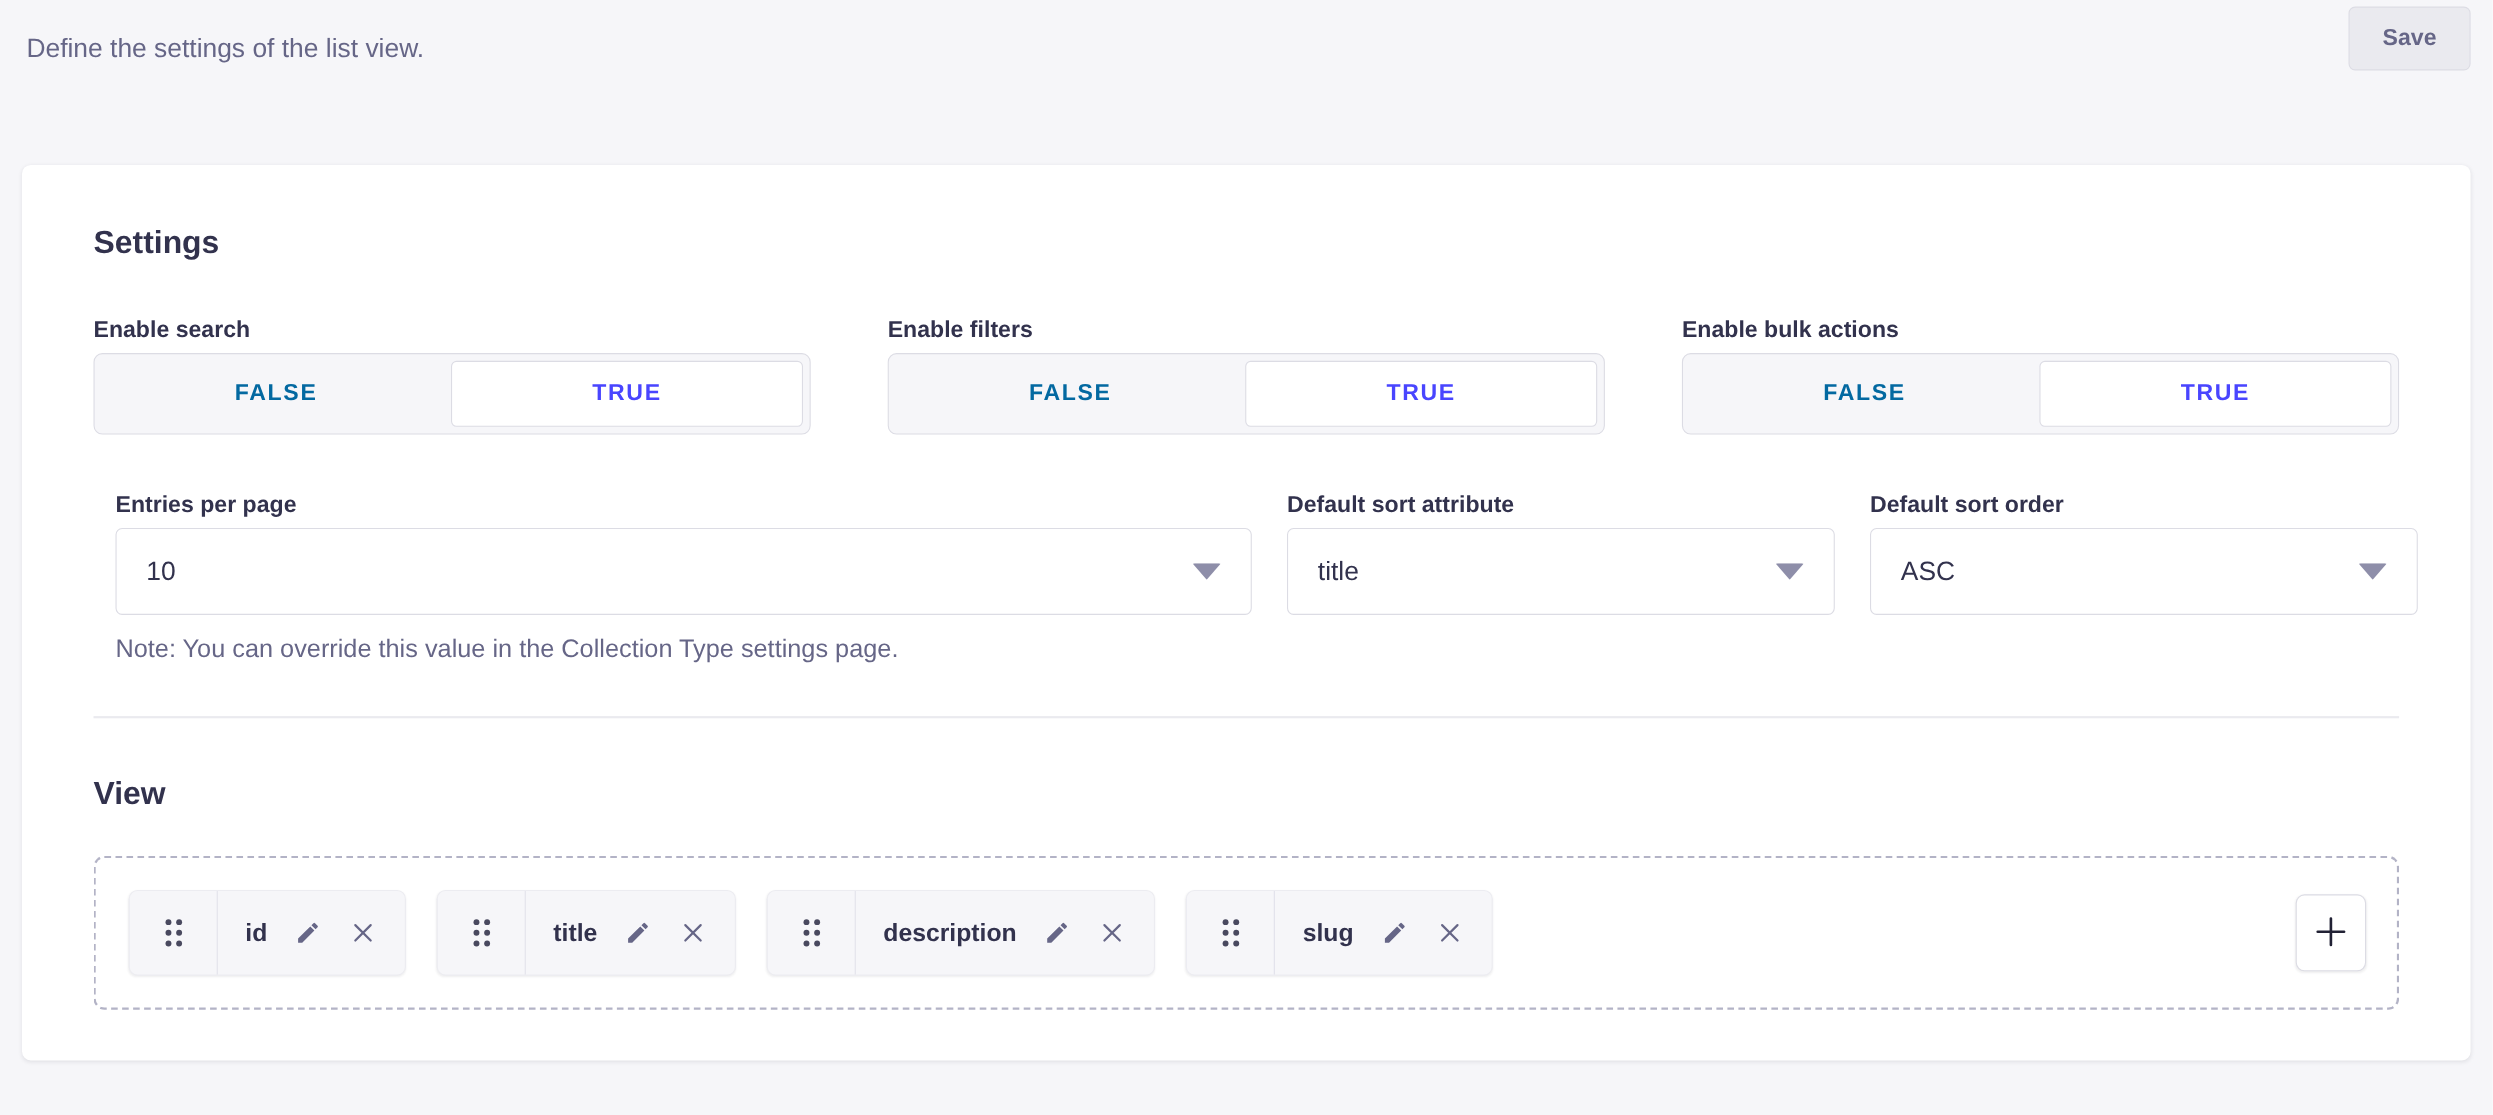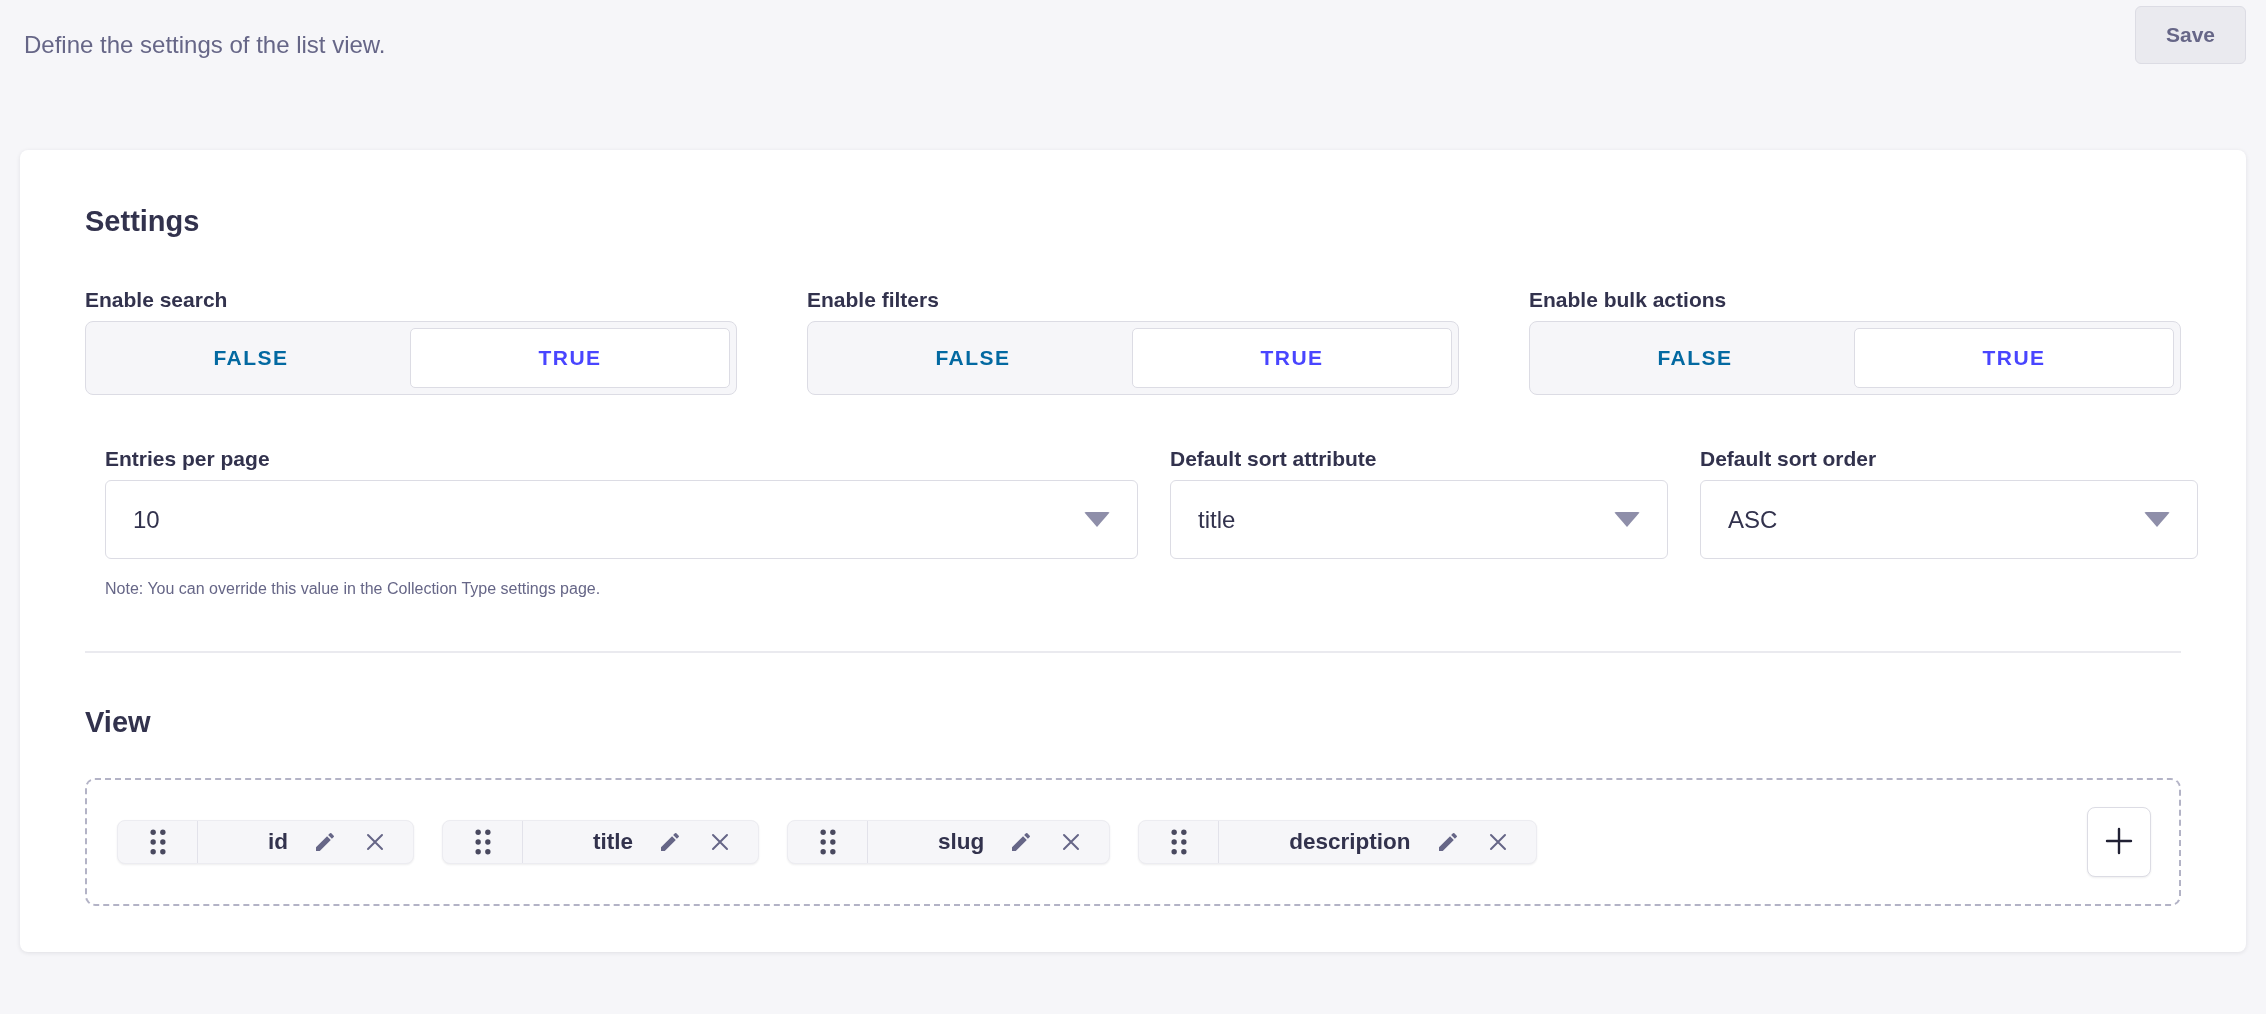--- a/index.html
+++ b/index.html
@@ -71,42 +71,41 @@
     padding:0 27px; cursor:pointer;
   }
   .select-value { font-size:24px; color:#32324d; }
   .caret-down {
     width:0; height:0;
     border-left:13px solid transparent;
     border-right:13px solid transparent;
     border-top:15px solid #8e8ea9;
     border-radius:2px;
   }
-  .note { margin-top:16px; font-size:16px; line-height:28px; color:#666687; }
+  .note { margin-top:16px; font-size:23px; line-height:28px; color:#666687; }
 
   
   .divider { margin-top:48px; height:2px; background:#eaeaef; border:none; }
 
   
   .view-heading { margin-top:50px; }
   .drop-zone {
     margin-top:37px;
     position:relative;
     border:2px dashed #b3b3c6; border-radius:10px;
     min-height:128px;
     padding:29px 120px 29px 30px;
     display:flex; align-items:center;
   }
   .chip-list { display:flex; align-items:center; gap:28px; }
   .chip {
-    display:flex; align-items:stretch; height:44px;
+    display:flex; align-items:stretch; height:78px;
     background:#f6f6f9; border:1px solid #ececf1; border-radius:8px;
     box-shadow:0 1px 2px rgba(33,33,52,0.08);
     cursor:grab;
-    gap:45px;
   }
   .chip-handle {
     width:80px; display:flex; align-items:center; justify-content:center;
     border-right:1px solid #e2e2ea; cursor:grab;
   }
   .chip-body { display:flex; align-items:center; gap:24px; padding:0 25px; }
   .chip-label { font-size:22.5px; font-weight:700; color:#32324d; white-space:nowrap; }
   .icon-btn {
     width:26px; height:26px; display:flex; align-items:center; justify-content:center;
     background:none; border:none; padding:0; cursor:pointer;
@@ -257,21 +256,21 @@
                 <circle cx="4.5" cy="4" r="2.5"></circle>
                 <circle cx="13.5" cy="4" r="2.5"></circle>
                 <circle cx="4.5" cy="13" r="2.5"></circle>
                 <circle cx="13.5" cy="13" r="2.5"></circle>
                 <circle cx="4.5" cy="22" r="2.5"></circle>
                 <circle cx="13.5" cy="22" r="2.5"></circle>
               </g>
             </svg>
         </div>
         <div class="chip-body">
-          <span class="chip-label">slug</span>
+          <span class="chip-label">description</span>
           <button class="icon-btn">
             <svg width="24" height="24" viewBox="0 0 24 24">
                 <path fill="#666687" d="M3 17.25V21h3.75L17.81 9.94l-3.75-3.75L3 17.25zM20.71 7.04a1 1 0 0 0 0-1.41l-2.34-2.34a1 1 0 0 0-1.41 0l-1.83 1.83 3.75 3.75 1.83-1.83z"></path>
               </svg>
           </button>
           <button class="icon-btn">
             <svg width="22" height="22" viewBox="0 0 22 22">
                 <path stroke="#666687" stroke-width="2" stroke-linecap="round" d="M4 4l14 14M18 4L4 18" fill="none"></path>
               </svg>
           </button>
@@ -285,21 +284,21 @@
                 <circle cx="4.5" cy="4" r="2.5"></circle>
                 <circle cx="13.5" cy="4" r="2.5"></circle>
                 <circle cx="4.5" cy="13" r="2.5"></circle>
                 <circle cx="13.5" cy="13" r="2.5"></circle>
                 <circle cx="4.5" cy="22" r="2.5"></circle>
                 <circle cx="13.5" cy="22" r="2.5"></circle>
               </g>
             </svg>
         </div>
         <div class="chip-body">
-          <span class="chip-label">description</span>
+          <span class="chip-label">slug</span>
           <button class="icon-btn">
             <svg width="24" height="24" viewBox="0 0 24 24">
                 <path fill="#666687" d="M3 17.25V21h3.75L17.81 9.94l-3.75-3.75L3 17.25zM20.71 7.04a1 1 0 0 0 0-1.41l-2.34-2.34a1 1 0 0 0-1.41 0l-1.83 1.83 3.75 3.75 1.83-1.83z"></path>
               </svg>
           </button>
           <button class="icon-btn">
             <svg width="22" height="22" viewBox="0 0 22 22">
                 <path stroke="#666687" stroke-width="2" stroke-linecap="round" d="M4 4l14 14M18 4L4 18" fill="none"></path>
               </svg>
           </button>

